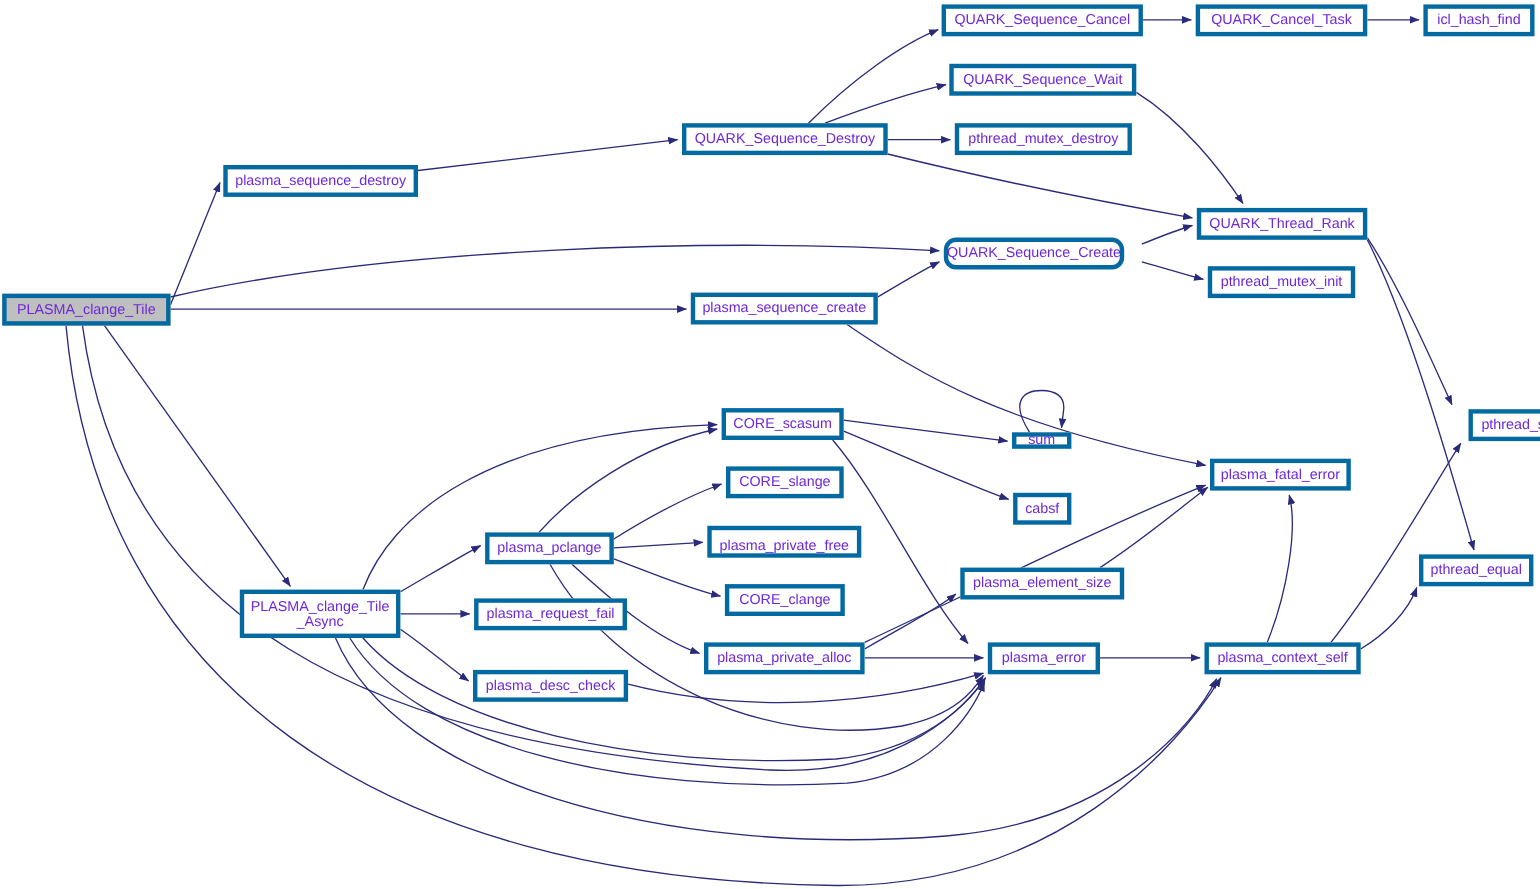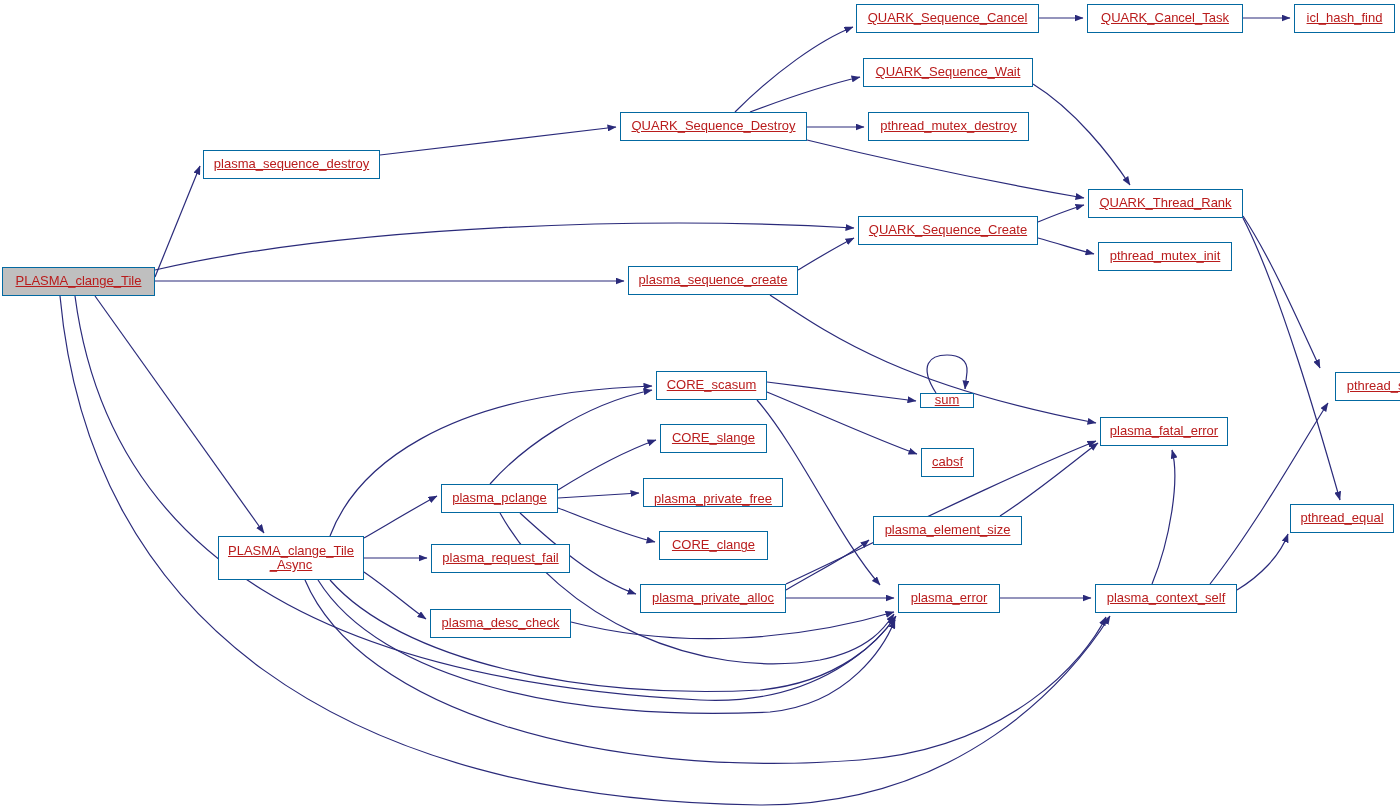--- a/index.html
+++ b/index.html
@@ -18,32 +18,31 @@
   #edge-layer {
     position: absolute;
     left: 0;
     top: 0;
     width: 1400px;
     height: 808px;
   }
   .node {
     position: absolute;
     box-sizing: border-box;
-    border: 1px solid #0369a1;
+    border: 4px solid #0369a1;
     background: #ffffff;
-    color: #b91c1c;
+    color: #6d28d9;
     font-size: 13px;
     line-height: 1.08;
     display: flex;
     align-items: center;
     justify-content: center;
     text-align: center;
     white-space: pre-line;
     z-index: 3;
-    text-decoration: underline;
   }
   .node.highlight {
     background: #bfbfbf;
   }
   .node span {
     display: block;
     padding: 0 4px;
   }
 </style>
 </head>
@@ -108,21 +107,21 @@
   <div id="nodes-group">
       <div class="node highlight" style="left: 2px; top: 267px; width: 153px; height: 29px;"><span>PLASMA_clange_Tile</span></div>
       <div class="node" style="left: 203px; top: 150px; width: 177px; height: 29px;"><span>plasma_sequence_destroy</span></div>
       <div class="node" style="left: 620px; top: 112px; width: 187px; height: 29px;"><span>QUARK_Sequence_Destroy</span></div>
       <div class="node" style="left: 856px; top: 4px; width: 183px; height: 29px;"><span>QUARK_Sequence_Cancel</span></div>
       <div class="node" style="left: 1087px; top: 4px; width: 156px; height: 29px;"><span>QUARK_Cancel_Task</span></div>
       <div class="node" style="left: 1294px; top: 4px; width: 101px; height: 29px;"><span>icl_hash_find</span></div>
       <div class="node" style="left: 863px; top: 58px; width: 170px; height: 29px;"><span>QUARK_Sequence_Wait</span></div>
       <div class="node" style="left: 868px; top: 112px; width: 161px; height: 29px;"><span>pthread_mutex_destroy</span></div>
       <div class="node" style="left: 1088px; top: 189px; width: 155px; height: 29px;"><span>QUARK_Thread_Rank</span></div>
-      <div class="node" style="left: 858px; top: 216px; width: 180px; height: 29px;"><span>QUARK_Sequence_Create</span></div>
+      <div class="node" style="left: 858px; top: 216px; width: 164px; height: 29px; border-radius: 11px;"><span>QUARK_Sequence_Create</span></div>
       <div class="node" style="left: 1098px; top: 242px; width: 134px; height: 29px;"><span>pthread_mutex_init</span></div>
       <div class="node" style="left: 628px; top: 266px; width: 170px; height: 29px;"><span>plasma_sequence_create</span></div>
       <div class="node" style="left: 1295px; top: 372px; width: 95px; height: 29px; margin-left: 40px;"><span>pthread_self</span></div>
       <div class="node" style="left: 656px; top: 371px; width: 111px; height: 29px;"><span>CORE_scasum</span></div>
       <div class="node" style="left: 920px; top: 393px; width: 54px; height: 15px;"><span>sum</span></div>
       <div class="node" style="left: 1100px; top: 417px; width: 128px; height: 29px;"><span>plasma_fatal_error</span></div>
       <div class="node" style="left: 660px; top: 424px; width: 107px; height: 29px;"><span>CORE_slange</span></div>
       <div class="node" style="left: 921px; top: 448px; width: 53px; height: 29px;"><span>cabsf</span></div>
       <div class="node" style="left: 643px; top: 478px; width: 140px; height: 29px; align-items: flex-end;"><span>plasma_private_free</span></div>
       <div class="node" style="left: 441px; top: 484px; width: 117px; height: 29px;"><span>plasma_pclange</span></div>

